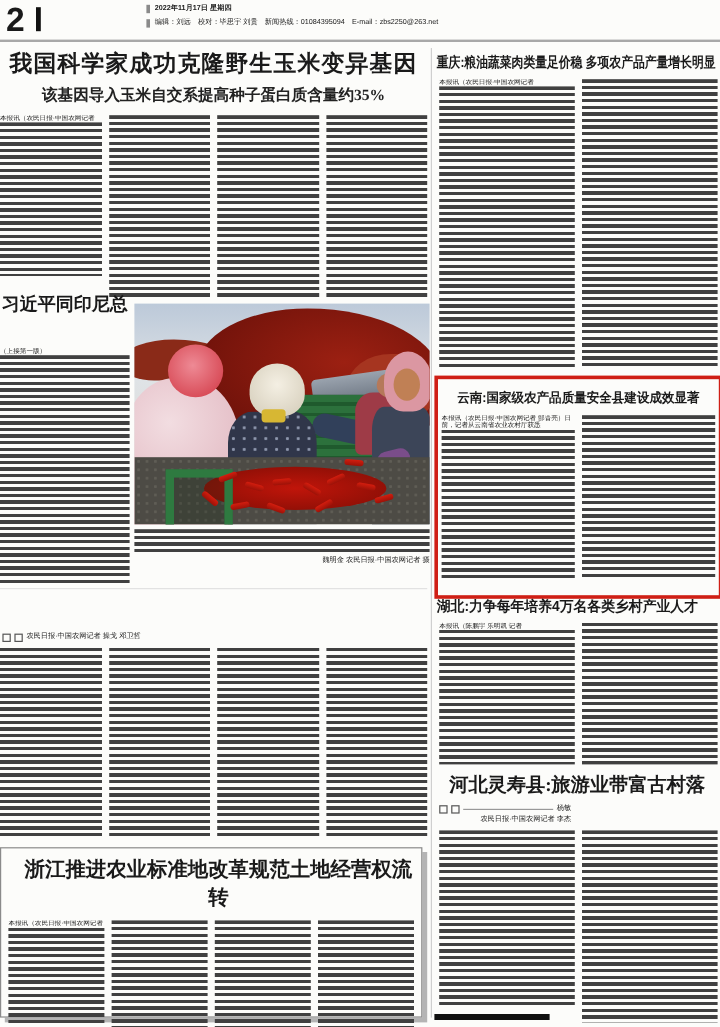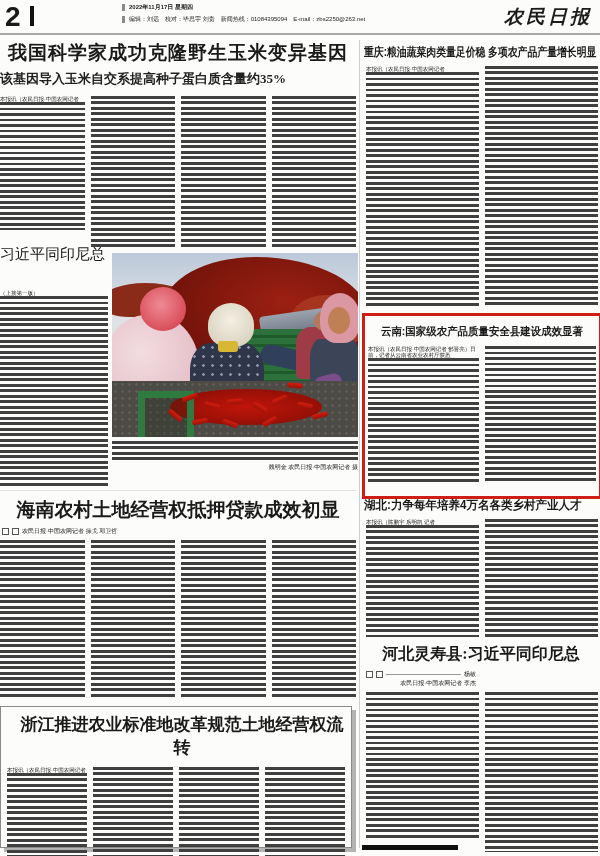--- a/index.html
+++ b/index.html
@@ -22,23 +22,23 @@
   .blackbar{left:362px;top:845px;width:96px;height:5px;background:#101010;}
   
   .micro{background:repeating-linear-gradient(to bottom,#404040 0px,#404040 2.8px,transparent 2.8px,transparent 5.5px);}
   .cols{display:flex;gap:6px;}
   .cols>div{flex:1;}
   .bblock{display:flex;flex-direction:column;}
   .lead{font-size:5.5px;line-height:6px;color:#222;overflow:hidden;max-height:12px;}
   .fill{flex:1;}
   
   .h-main{left:0;top:40px;width:356px;text-align:center;font-size:19px;font-weight:bold;letter-spacing:1px;}
-  .h-sub{left:0;top:70px;width:356px;text-align:left;font-size:13px;font-family:"Liberation Serif",serif;font-weight:bold;color:#222;}
-  .h-xi{left:0;top:244px;width:108px;font-size:15px;line-height:20px;font-weight:normal;
-        font-family:"Liberation Serif",serif;}
+  .h-sub{left:0;top:70px;width:356px;text-align:center;font-size:13px;font-family:"Liberation Serif",serif;font-weight:bold;color:#222;}
+  .h-xi{left:0;top:244px;width:108px;font-size:15px;line-height:20px;font-weight:bold;
+        font-family:"Liberation Serif",serif;text-align:center;}
   .h-serif{font-family:"Liberation Serif",serif;font-weight:bold;text-align:center;}
   .h-sans-sm{font-weight:bold;white-space:nowrap;}
   
   .photo{left:112px;top:253px;width:246px;height:184px;background:linear-gradient(#bcc9d9,#dfe3e6 35%,#d8d3c8);overflow:hidden;}
   .photo .abs{position:absolute;}
   .pileL{left:-8px;top:30px;width:90px;height:34px;background:#8a2a18;border-radius:50% 60% 20% 30%;}
   .pileM{left:52px;top:4px;width:205px;height:112px;background:radial-gradient(ellipse at 60% 40%,#9c2012,#6f120a 75%);border-radius:45% 55% 30% 50%;}
   .pileR{left:178px;top:42px;width:72px;height:52px;background:#a63520;border-radius:50% 40% 30% 40%;}
   .p1body{left:-10px;top:62px;width:98px;height:124px;background:radial-gradient(circle at 40% 30%,#f2dde1,#e2b9c2 70%);border-radius:45% 45% 12% 12%;}
   .p1scarf{left:28px;top:34px;width:46px;height:44px;background:radial-gradient(circle at 45% 40%,#ee8a95,#d84b57 75%);border-radius:50%;}
@@ -80,21 +80,20 @@
   <div class="abs hinfo">
     <div class="row">
       <span class="minibar"></span>
       <span style="font-weight:bold;">2022年11月17日 星期四</span>
     </div>
     <div class="row">
       <span class="minibar"></span>
       <span>编辑：刘远　校对：毕思宇 刘贵　新闻热线：01084395094　E-mail：zbs2250@263.net</span>
     </div>
   </div>
-  <div class="abs masthead">农民日报</div>
   <div class="abs header-rule"></div>
 
   <div class="abs h-main">我国科学家成功克隆野生玉米变异基因</div>
   <div class="abs h-sub">该基因导入玉米自交系提高种子蛋白质含量约35%</div>
 
   <div class="abs cols" style="left:0;top:96px;width:356px;height:152px;">
     <div class="bblock" style="height:134px;">
       <div class="lead">本报讯（农民日报·中国农网记者</div>
       <div class="micro fill"></div>
     </div>
@@ -146,21 +145,20 @@
     <div class="chili" style="left:175px;top:130px;transform:rotate(5deg);"></div>
   </div>
 
   <div class="abs caption">
     <div class="micro" style="height:22px;"></div>
     <div class="credit">魏明金 农民日报·中国农网记者 摄</div>
   </div>
 
   <div class="abs lightrule"></div>
 
-  <div class="abs h-serif" style="left:0;top:497px;width:356px;font-size:19px;">海南农村土地经营权抵押贷款成效初显</div>
   <div class="abs byline" style="left:2px;top:527px;width:140px;">
     <span class="sq"></span>
     <span class="sq"></span>
     <span>农民日报·中国农网记者 操戈 邓卫哲</span>
   </div>
   <div class="abs cols" style="left:0;top:540px;width:356px;height:158px;">
     <div class="micro"></div>
     <div class="micro"></div>
     <div class="micro"></div>
     <div class="micro"></div>
@@ -203,21 +201,21 @@
 
   <div class="abs h-sans-sm" style="left:364px;top:497px;width:234px;font-size:12px;transform:scaleX(0.96);transform-origin:left;">湖北:力争每年培养4万名各类乡村产业人才</div>
   <div class="abs cols" style="left:366px;top:519px;width:232px;height:118px;">
     <div class="bblock">
       <div class="lead">本报讯（陈鹏宇 乐明凯 记者</div>
       <div class="micro fill"></div>
     </div>
     <div class="micro"></div>
   </div>
 
-  <div class="abs h-serif" style="left:364px;top:644px;width:234px;font-size:16px;">河北灵寿县:习近平同印尼总</div>
+  <div class="abs h-serif" style="left:364px;top:644px;width:234px;font-size:16px;">河北灵寿县:旅游业带富古村落</div>
   <div class="abs" style="left:366px;top:670px;width:110px;">
     <div class="byline">
       <span class="sq"></span>
       <span class="sq"></span>
       <span class="hb-rule"></span>
       <span>杨敏</span>
     </div>
     <div class="byline" style="justify-content:flex-end;">
       <span>农民日报·中国农网记者 李杰</span>
     </div>

